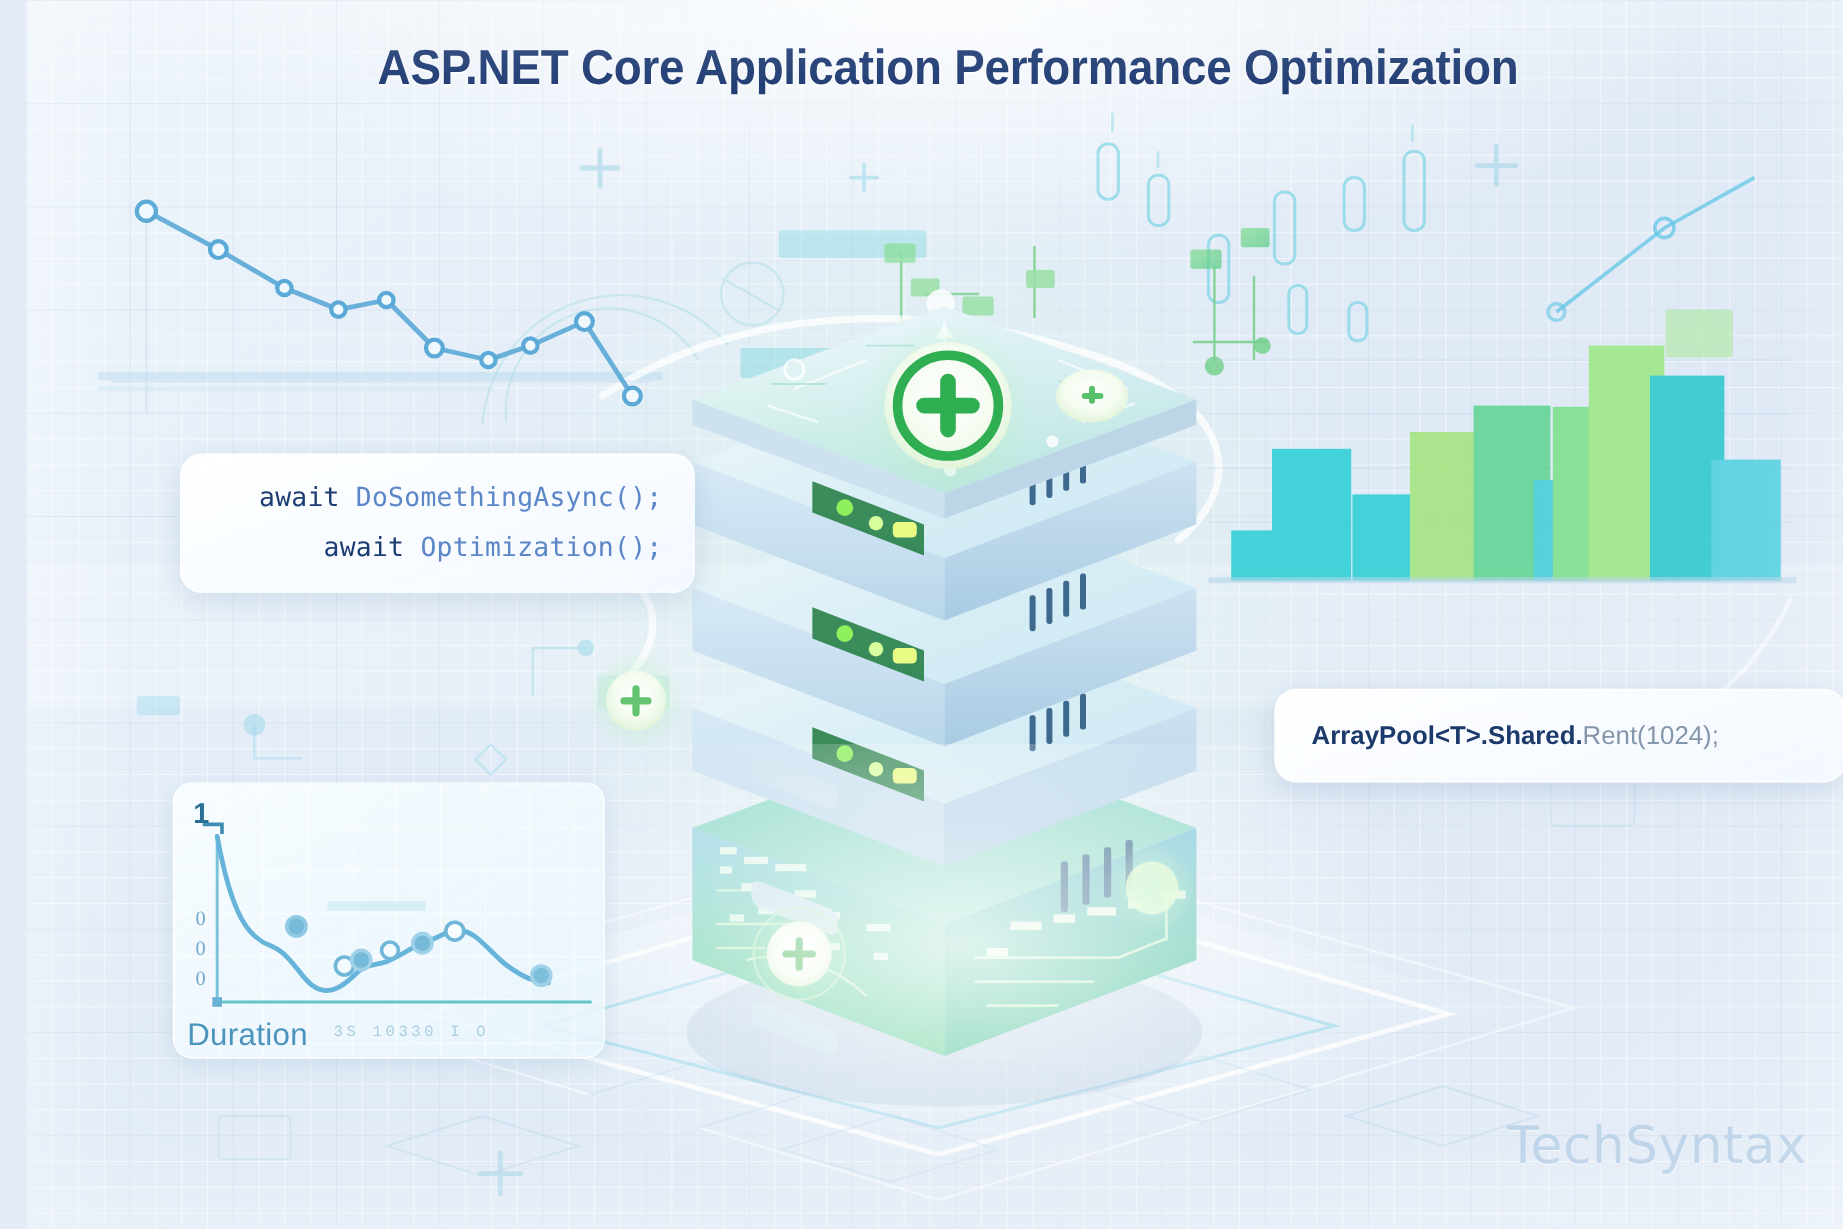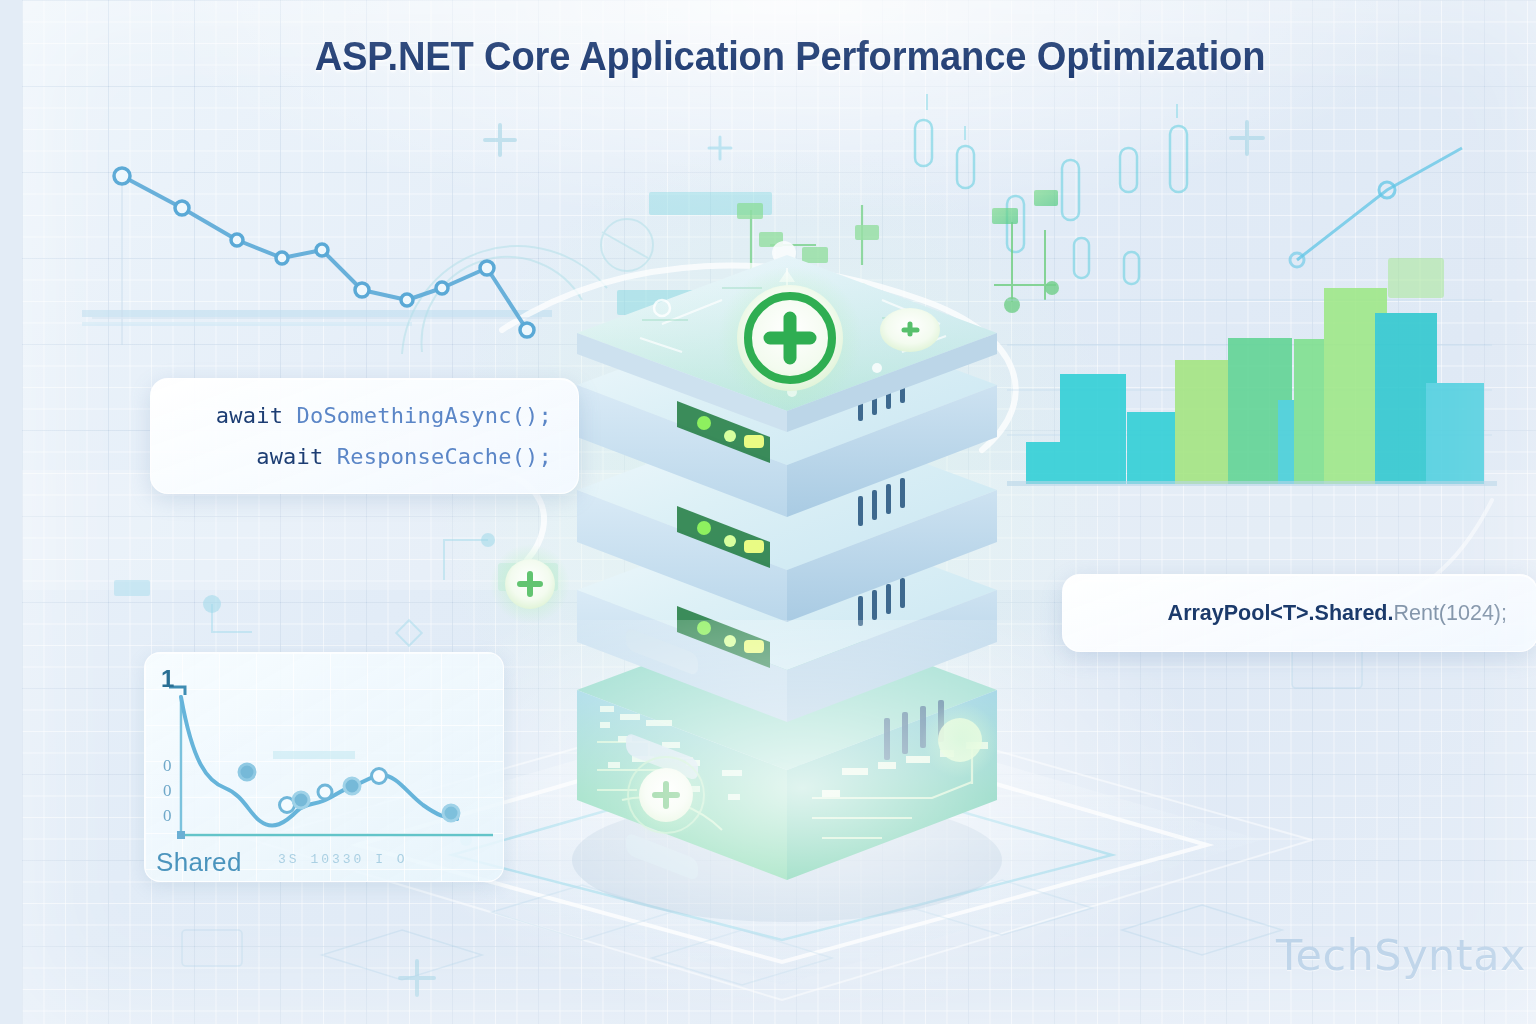--- a/index.html
+++ b/index.html
@@ -58,21 +58,21 @@
   #card-await{left:128px;top:378px;width:375px;height:114px;padding:0 26px;align-items:flex-end;}
   #card-await .line{font-size:22px;line-height:41px;color:#5b86c7;letter-spacing:.2px;}
   #card-await .kw{color:#1c3d73;}
   #card-response{left:900px;top:223px;width:362px;height:76px;padding:0 28px;
     font-family:"Liberation Sans",sans-serif;}
   #card-response .t{font-size:21.5px;white-space:nowrap;}
   #card-response .b{color:#16305f;font-weight:bold;}
   #card-response .g{color:#7c91a8;}
   #card-array{left:1040px;top:574px;width:414px;height:76px;padding:0 30px;
     font-family:"Liberation Sans",sans-serif;}
-  #card-array .t{font-size:21.5px;white-space:nowrap;text-align:right;}
+  #card-array .t{font-size:21.5px;white-space:nowrap;}
   #card-array .b{color:#1b3a6b;font-weight:bold;}
   #card-array .g{color:#8496ab;}
 
   
   #card-latency{
     position:absolute;left:122px;top:652px;width:358px;height:228px;border-radius:16px;
     background:linear-gradient(150deg,rgba(248,253,255,.92),rgba(232,245,252,.86));
     box-shadow:0 5px 18px rgba(100,140,180,.16);
     border:1px solid rgba(255,255,255,.85);overflow:hidden;
   }
@@ -85,21 +85,21 @@
     font-family:"Liberation Serif",serif;}
   #card-latency .ytop{left:16px;top:12px;font-size:24px;color:#2a6f94;font-weight:bold;
     font-family:"Liberation Sans",sans-serif;}
   #card-latency .xlab{position:absolute;left:11px;bottom:3px;font-size:26px;color:#4b94bd;
     font-family:"Liberation Sans",sans-serif;letter-spacing:.3px;}
   #card-latency .noise{position:absolute;left:133px;bottom:14px;font-size:13px;
     color:#9fc9de;letter-spacing:3px;font-family:"Liberation Mono",monospace;opacity:.85;}
 
   
   .watermark{
-    position:absolute;right:32px;bottom:44px;font-size:43px;color:#bcd3e9;
+    position:absolute;right:52px;bottom:44px;font-size:43px;color:#bcd3e9;
     font-family:"DejaVu Sans",sans-serif;letter-spacing:.5px;
     text-shadow:0 1px 1px rgba(255,255,255,.6);
   }
   .vignette{position:absolute;inset:0;
     box-shadow:inset 0 0 120px rgba(255,255,255,.5);pointer-events:none;}
 </style>
 </head>
 <body>
 
 <div id="stage">
@@ -454,21 +454,21 @@
 
   <div class="floor-glow"></div>
 
   <div class="title">ASP.NET Core Application Performance Optimization</div>
 
   <div class="card" id="card-await">
     <div class="line">
       <span class="kw">await</span><span> DoSomethingAsync();</span>
     </div>
     <div class="line">
-      <span class="kw">await</span><span> ResponseCache();</span>
+      <span class="kw">await</span><span> Optimization();</span>
     </div>
   </div>
 
 
   <div class="card" id="card-array">
     <div class="t">
       <span class="b">ArrayPool&lt;T&gt;.Shared.</span><span class="g">Rent(1024);</span>
     </div>
   </div>
 
@@ -493,20 +493,20 @@
         <circle cx="234" cy="123" r="7.5" fill="#f9fdff" stroke="#6fb6d9" stroke-width="3"></circle>
         <circle cx="306" cy="160" r="8" fill="#7ec0dc" stroke="#9fd2e8" stroke-width="3"></circle>
         <rect x="32" y="178" width="8" height="8" fill="#6aafd4"></rect>
       </g>
       <rect x="128" y="98" width="82" height="8" fill="#bde6ef" opacity=".5"></rect>
     </svg>
     <div class="ylab ytop">1</div>
     <div class="ylab" style="left:18px;top:103px">0</div>
     <div class="ylab" style="left:18px;top:128px">0</div>
     <div class="ylab" style="left:18px;top:153px">0</div>
-    <div class="xlab">Shared</div>
+    <div class="xlab">Duration</div>
     <div class="noise">3S 10330 I O</div>
   </div>
 
   <div class="watermark">TechSyntax</div>
 
   <div class="vignette"></div>
 </div>
 
 </body></html>

